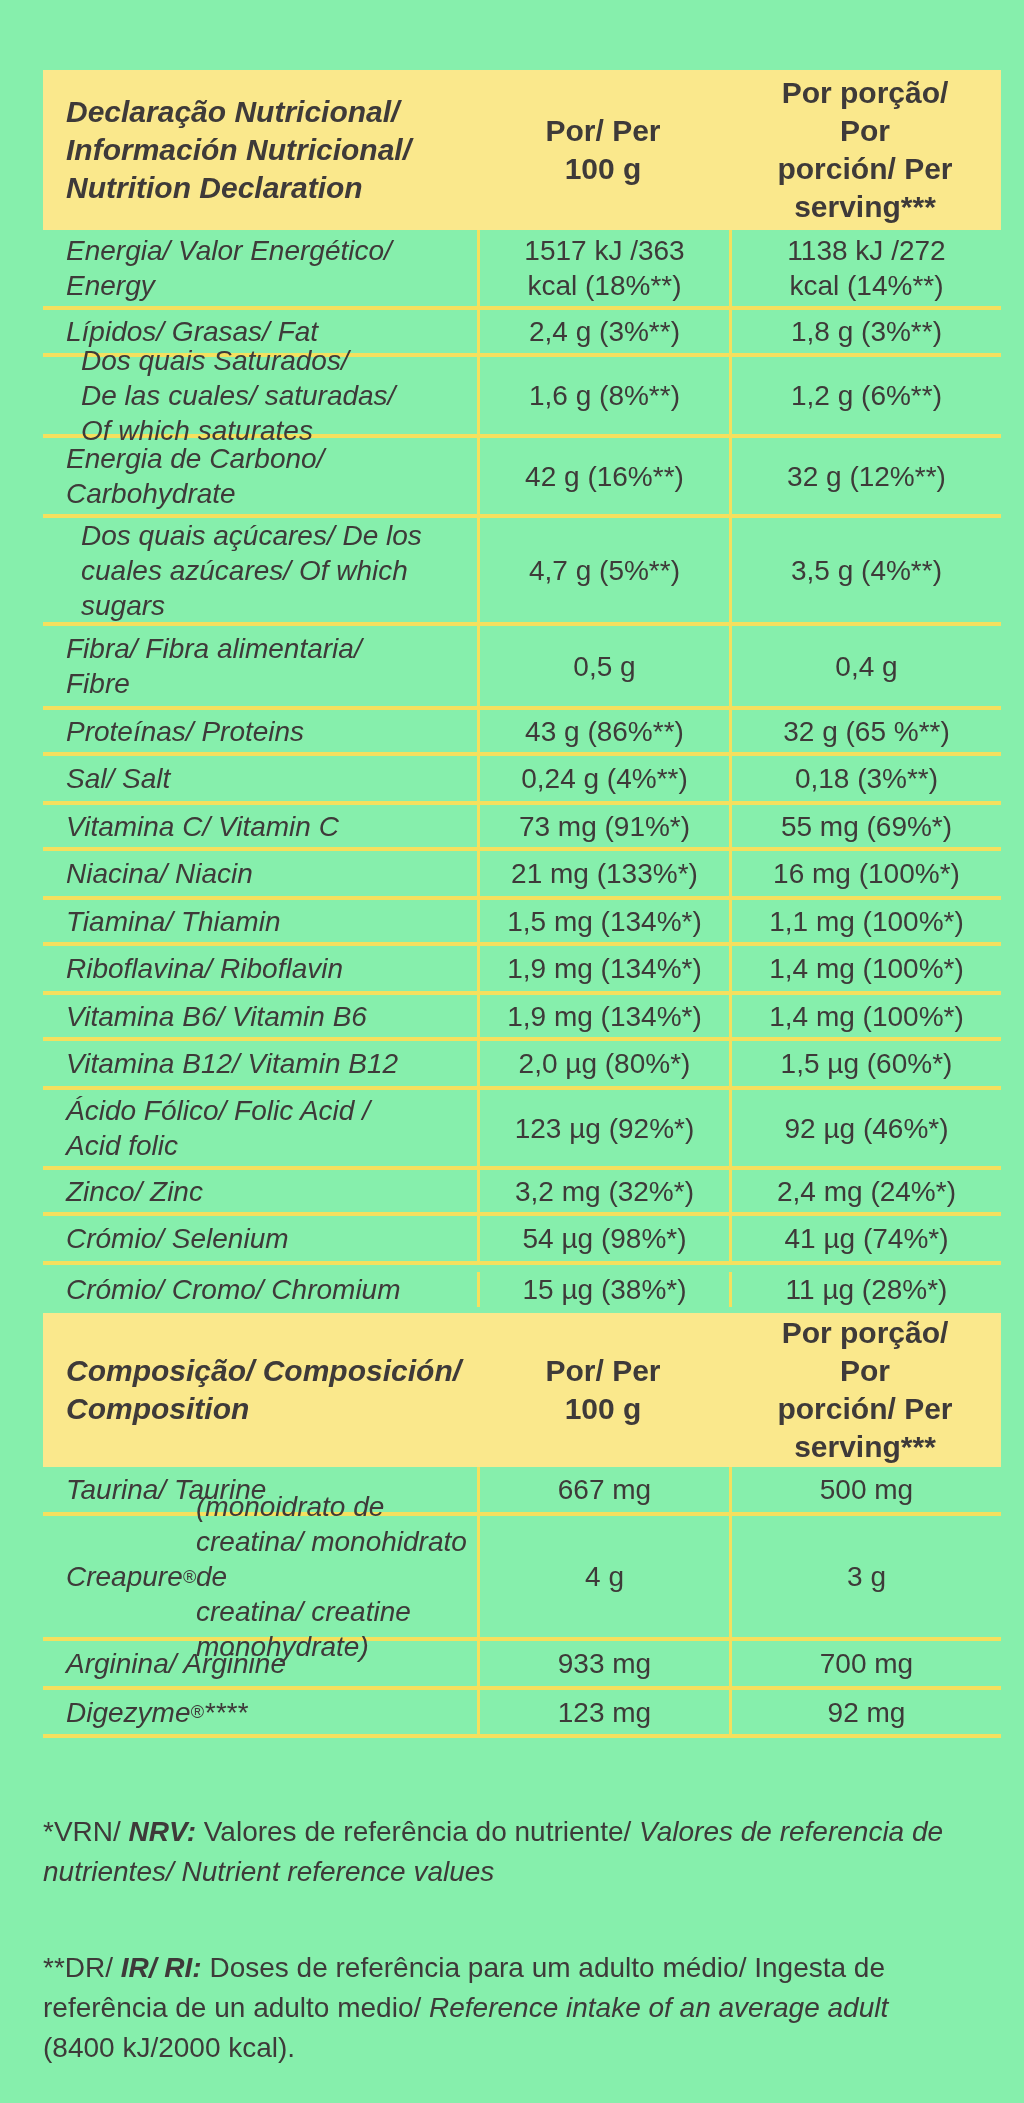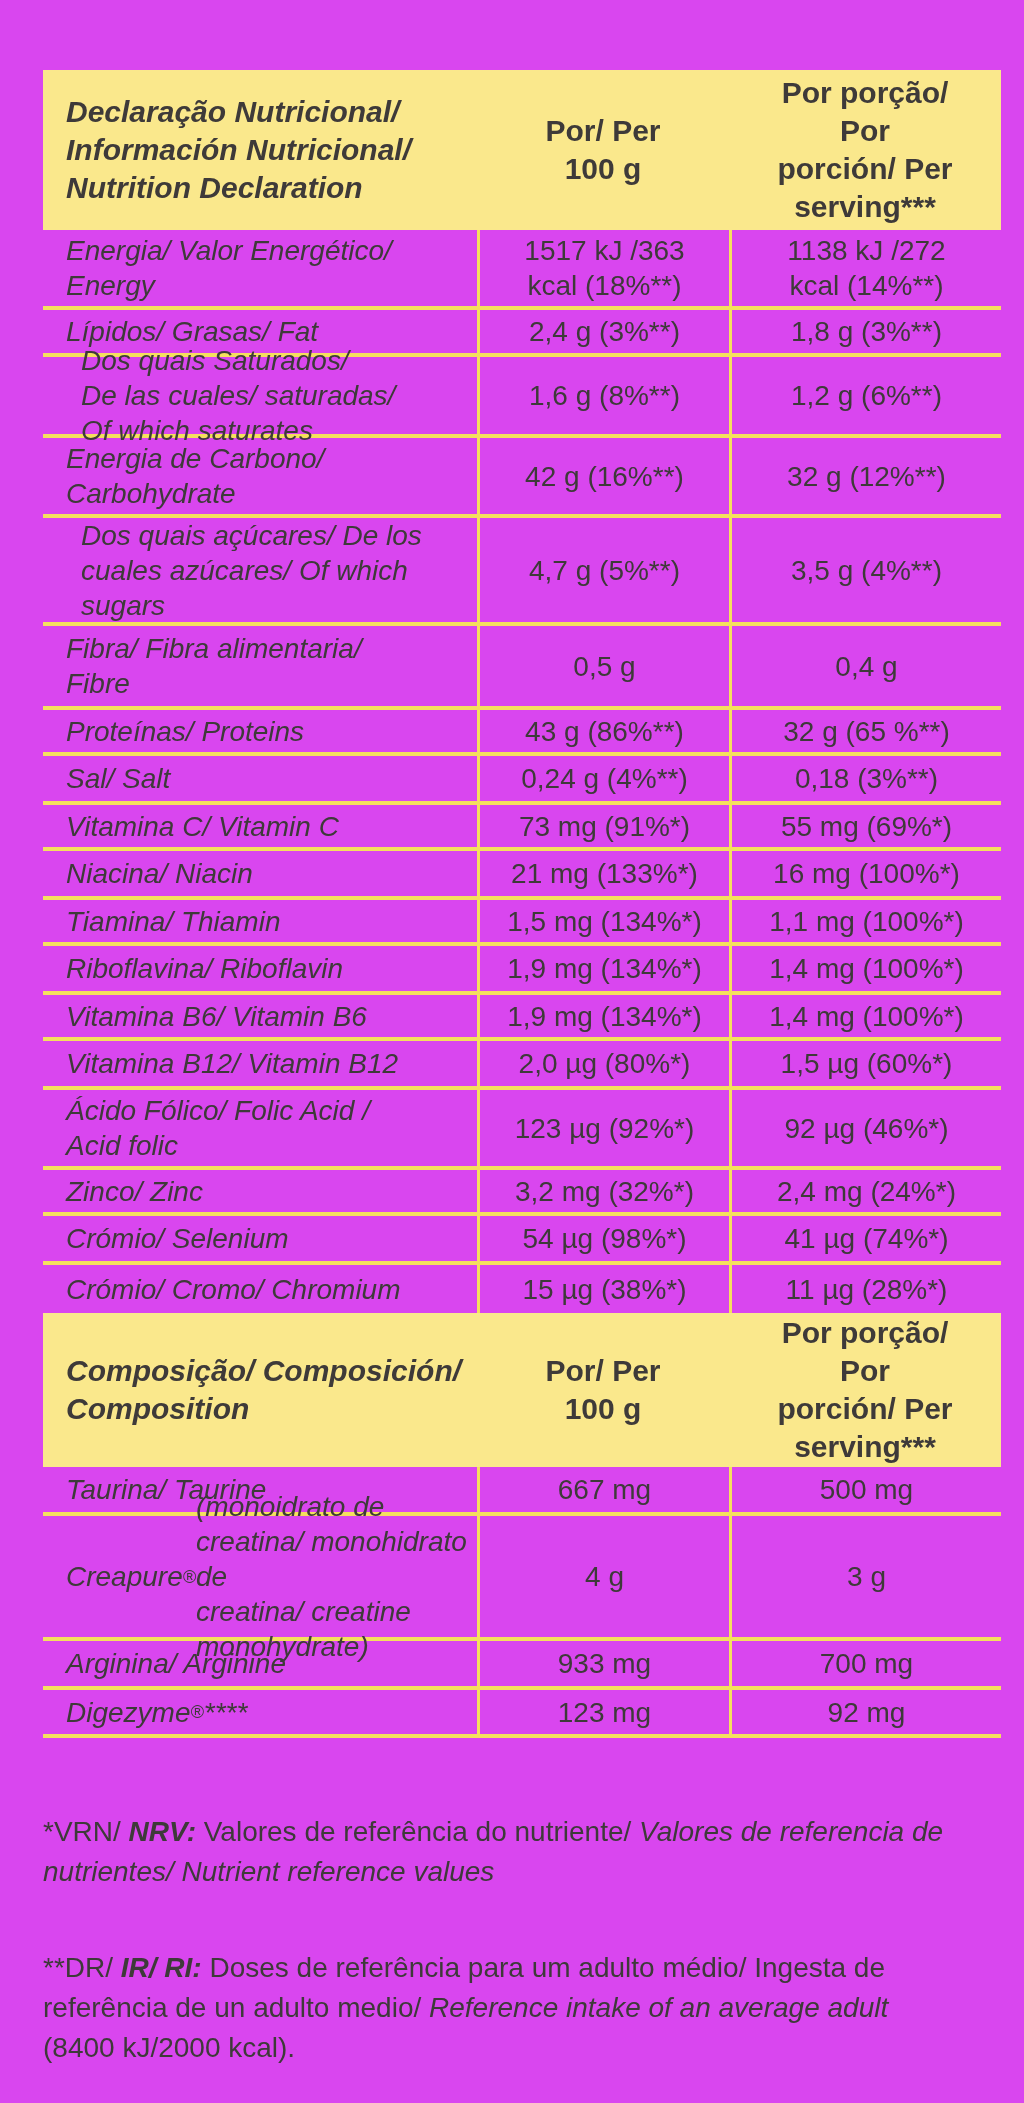--- a/index.html
+++ b/index.html
@@ -4,29 +4,29 @@
 <style>
   :root{
     --hdr:#FAE88C;
     --line:#F5E05E;
     --txt:#3E3A39;
   }
   html,body{margin:0;padding:0;background:#ffffff;}
   .sheet{
     position:relative;
     width:1024px;height:2103px;
-    background:#d946ef;
+    background:#86efac;
     color:var(--txt);
     font-family:"Liberation Sans","DejaVu Sans",sans-serif;
     overflow:hidden;
   }
   .tbl{margin-left:43px;width:958px;}
   .first-table{margin-top:70px;}
   .row{display:flex;box-sizing:border-box;border-bottom:4px solid var(--line);}
-  .row.nb{border-bottom:none;}
+  .row.nb{border-bottom:none;align-items:center;}
   .cell{box-sizing:border-box;display:flex;align-items:center;white-space:pre-line;}
   .lab{
     width:434px;padding:3px 10px 3px 23px;
     justify-content:flex-start;text-align:left;
     font-style:italic;font-size:28px;line-height:35px;
   }
   .lab.ind{padding-left:38px;}
   .val{
     width:252px;border-left:3px solid var(--line);
     justify-content:center;text-align:center;

